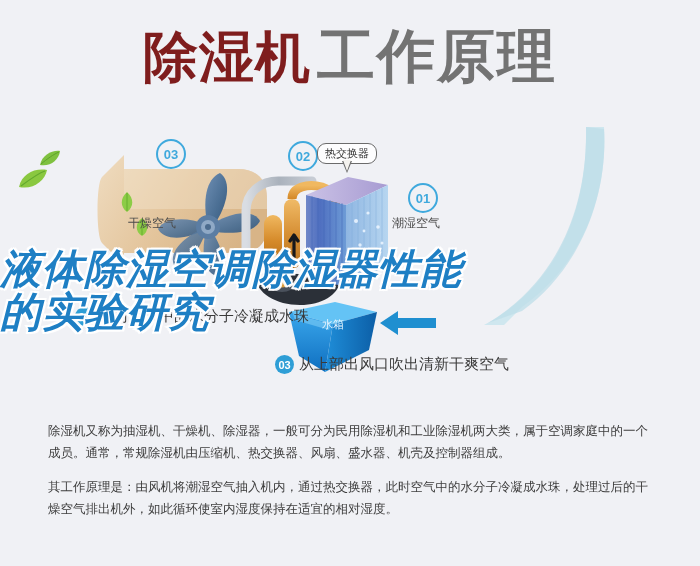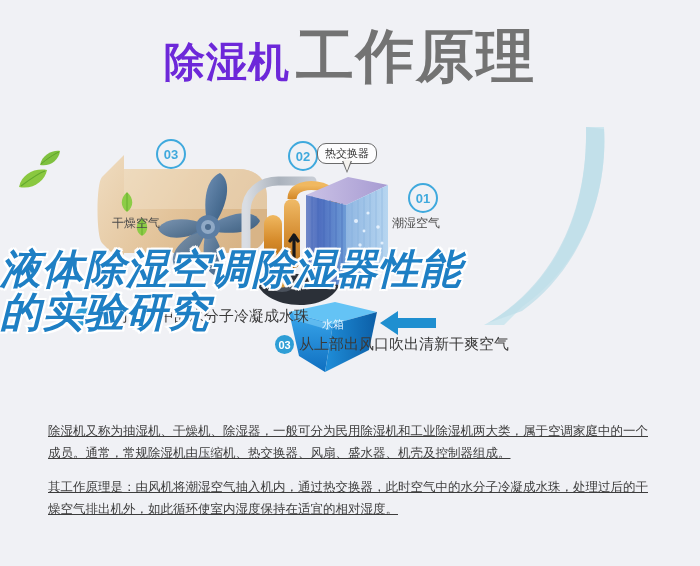--- a/index.html
+++ b/index.html
@@ -12,21 +12,21 @@
   }
   #page{position:relative;width:700px;height:566px;background:#f0f1f5;}
 
   
   .header{
     position:absolute;left:0;top:18px;width:700px;
     text-align:center;
     white-space:nowrap;
   }
   .header .t1{
-    font-size:41px;font-weight:bold;color:#6d28d9;
+    font-size:55px;font-weight:bold;color:#7f1d1d;
     letter-spacing:1px;
     font-family:"DejaVu Sans","Liberation Sans",sans-serif;
   }
   .header .t2{
     font-size:58px;font-weight:bold;color:#737373;
     letter-spacing:2px;margin-left:6px;
     font-family:"DejaVu Sans","Liberation Sans",sans-serif;
   }
 
   
@@ -133,21 +133,20 @@
       -2px 2px 0 rgba(255,255,255,0.9),
       2px -2px 0 rgba(255,255,255,0.9),
       -2px -2px 0 rgba(255,255,255,0.9);
   }
 
   
   .copy{
     position:absolute;left:48px;top:420px;width:612px;
     font-size:12.5px;color:#3d3d3d;line-height:1.75;
     font-family:"DejaVu Sans","Liberation Sans",sans-serif;
-    text-decoration:underline;
   }
   .copy p{margin:0 0 12px 0;}
   .copy p:last-child{margin-bottom:0;}
 </style>
 </head>
 <body>
 
 <div id="page">
 
   <div class="header">
@@ -320,28 +319,28 @@
     </svg>
 
     <div class="num" style="left:156px;top:14px;">03</div>
     <div class="num" style="left:288px;top:16px;">02</div>
     <div class="num" style="left:408px;top:58px;">01</div>
 
     <div class="bubble">
       <span>热交换器</span>
     </div>
 
-    <div class="dlabel" style="left:112px;top:90px;text-align:right;">干燥空气</div>
+    <div class="dlabel" style="left:128px;top:90px;text-align:right;">干燥空气</div>
     <div class="dlabel" style="left:392px;top:90px;">潮湿空气</div>
     <div class="tanklabel" style="left:322px;top:192px;">水箱</div>
 
     <div class="step" style="left:75px;top:182px;">
       <span class="stepbadge">02</span><span>此时空气中的水分子冷凝成水珠</span>
     </div>
-    <div class="step" style="left:275px;top:210px;">
+    <div class="step" style="left:275px;top:230px;">
       <span class="stepbadge">03</span><span>从上部出风口吹出清新干爽空气</span>
     </div>
   </div>
 
   <div class="overlay">
     <span class="ol">液体除湿空调除湿器性能</span>
     <span class="ol">的实验研究</span>
   </div>
 
   <div class="copy">

